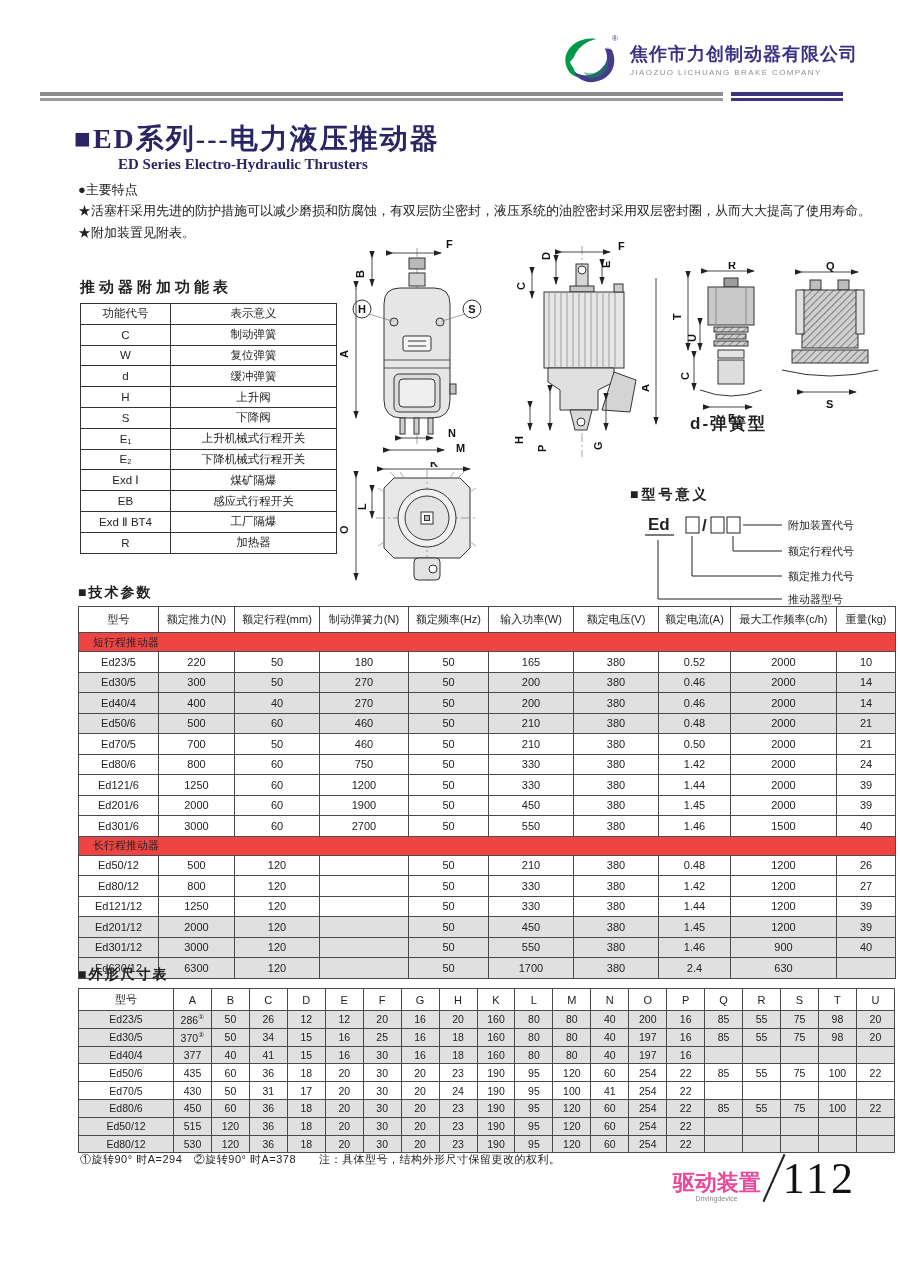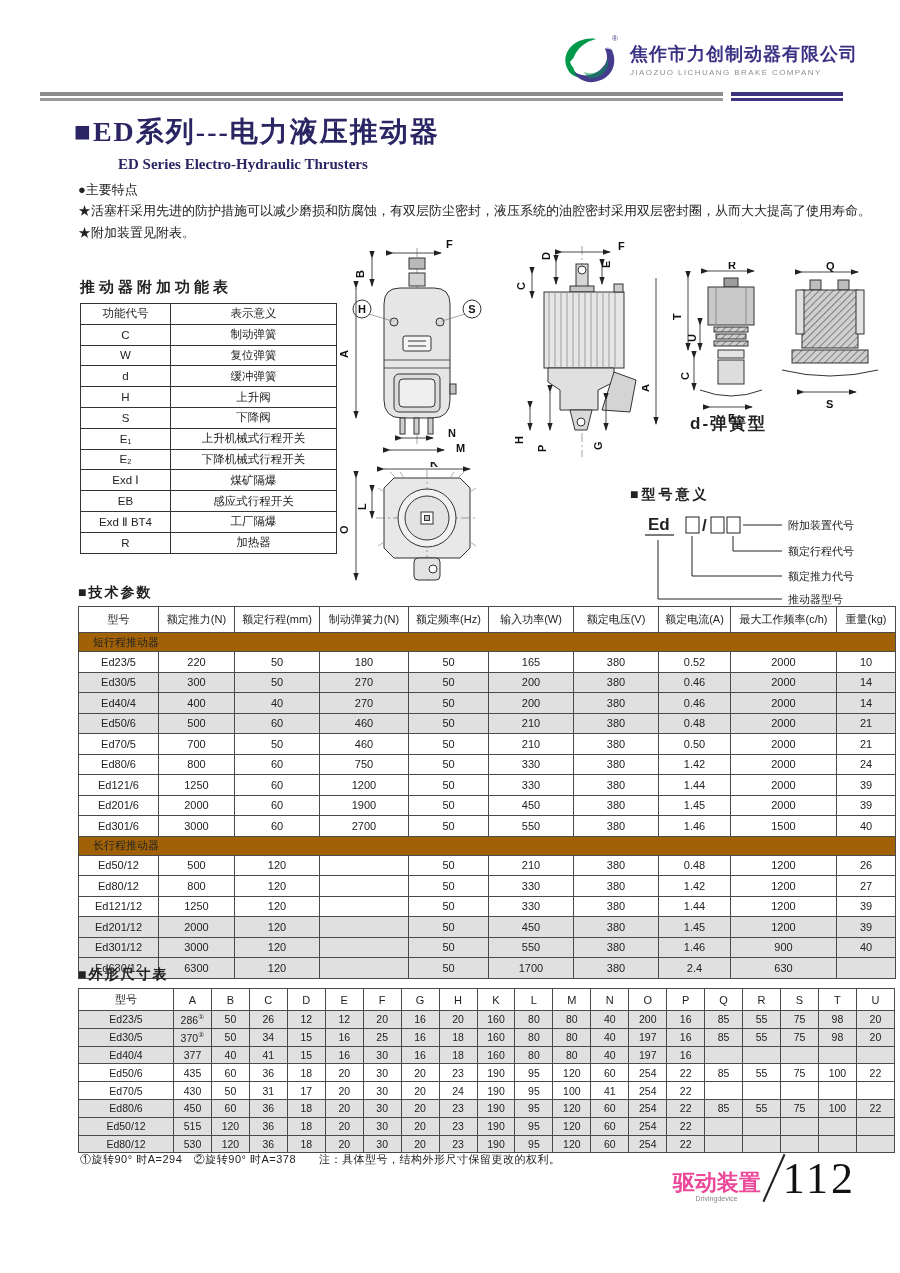--- a/index.html
+++ b/index.html
@@ -7,21 +7,21 @@
           font-family:"Liberation Sans", sans-serif; color:#222; overflow:hidden; }
 
   
   .logo-block { position:absolute; top:32px; right:42px; display:flex; align-items:center; gap:8px; }
   .logo-text .cn { font-size:18px; font-weight:bold; color:#3b3184; letter-spacing:1px; }
   .logo-text .en { font-size:8px; color:#8f8f8f; letter-spacing:1.4px; margin-top:2px; }
   .rule-gray   { position:absolute; left:40px; top:92px; width:683px; height:4px; background:#8c8c8c; border-bottom:2px solid #fff; box-shadow:0 3px 0 #9a9a9a; }
   .rule-purple { position:absolute; left:731px; top:92px; width:112px; height:4px; background:#3e3580; border-bottom:2px solid #fff; box-shadow:0 3px 0 #3e3580; }
 
   
-  .title-cn { position:absolute; left:74px; top:113px; font-family:"Liberation Serif", serif; font-weight:bold;
+  .title-cn { position:absolute; left:74px; top:120px; font-family:"Liberation Serif", serif; font-weight:bold;
               font-size:28px; color:#2b2663; letter-spacing:2px; }
   .title-en { position:absolute; left:118px; top:156px; font-family:"Liberation Serif", serif; font-weight:bold;
               font-size:15px; color:#2b2663; }
   .feat-head { position:absolute; left:78px; top:181px; font-size:13px; color:#222; }
   .feat-body { position:absolute; left:78px; top:200px; width:826px; font-size:13px; line-height:1.7; color:#222; }
   .feat-body div { margin:0; }
 
   
   .fn-title { position:absolute; left:80px; top:278px; font-size:15px; font-weight:bold; letter-spacing:4px; }
   .fn-table { position:absolute; left:80px; top:303px; width:256px; border-collapse:collapse; table-layout:fixed; }
@@ -43,21 +43,21 @@
 
   
   .sec-title { position:absolute; font-size:14px; font-weight:bold; letter-spacing:2px; }
 
   
   .big-table { position:absolute; border-collapse:collapse; table-layout:fixed; background:#fff; }
   .big-table th, .big-table td { border:1px solid #4a4a4a; text-align:center; padding:0 1px; font-weight:normal; overflow:hidden; }
   .tech-table { left:78px; top:606px; width:817px; }
   .tech-table th { height:25px; font-size:11px; }
   .tech-table td { height:19.5px; font-size:11px; }
-  .tech-table tr.group td { text-align:left; padding-left:14px; height:18px; background:#a16207; }
+  .tech-table tr.group td { text-align:left; padding-left:14px; height:18px; background:#ef4444; }
   .dim-table { left:78px; top:988px; width:817px; }
   .dim-table th { height:21px; font-size:11px; }
   .dim-table td { height:16.8px; font-size:10.5px; }
   tr.shaded td { background:#e0e0e0; }
   .big-table sup { font-size:7px; }
   .dim-unit { position:absolute; right:52px; top:989px; font-size:10px; letter-spacing:2px; }
   .footnote { position:absolute; left:80px; top:1152px; font-size:11px; letter-spacing:0.5px; color:#222; }
 
   
   .footer { position:absolute; right:44px; top:1152px; display:flex; align-items:center; }

